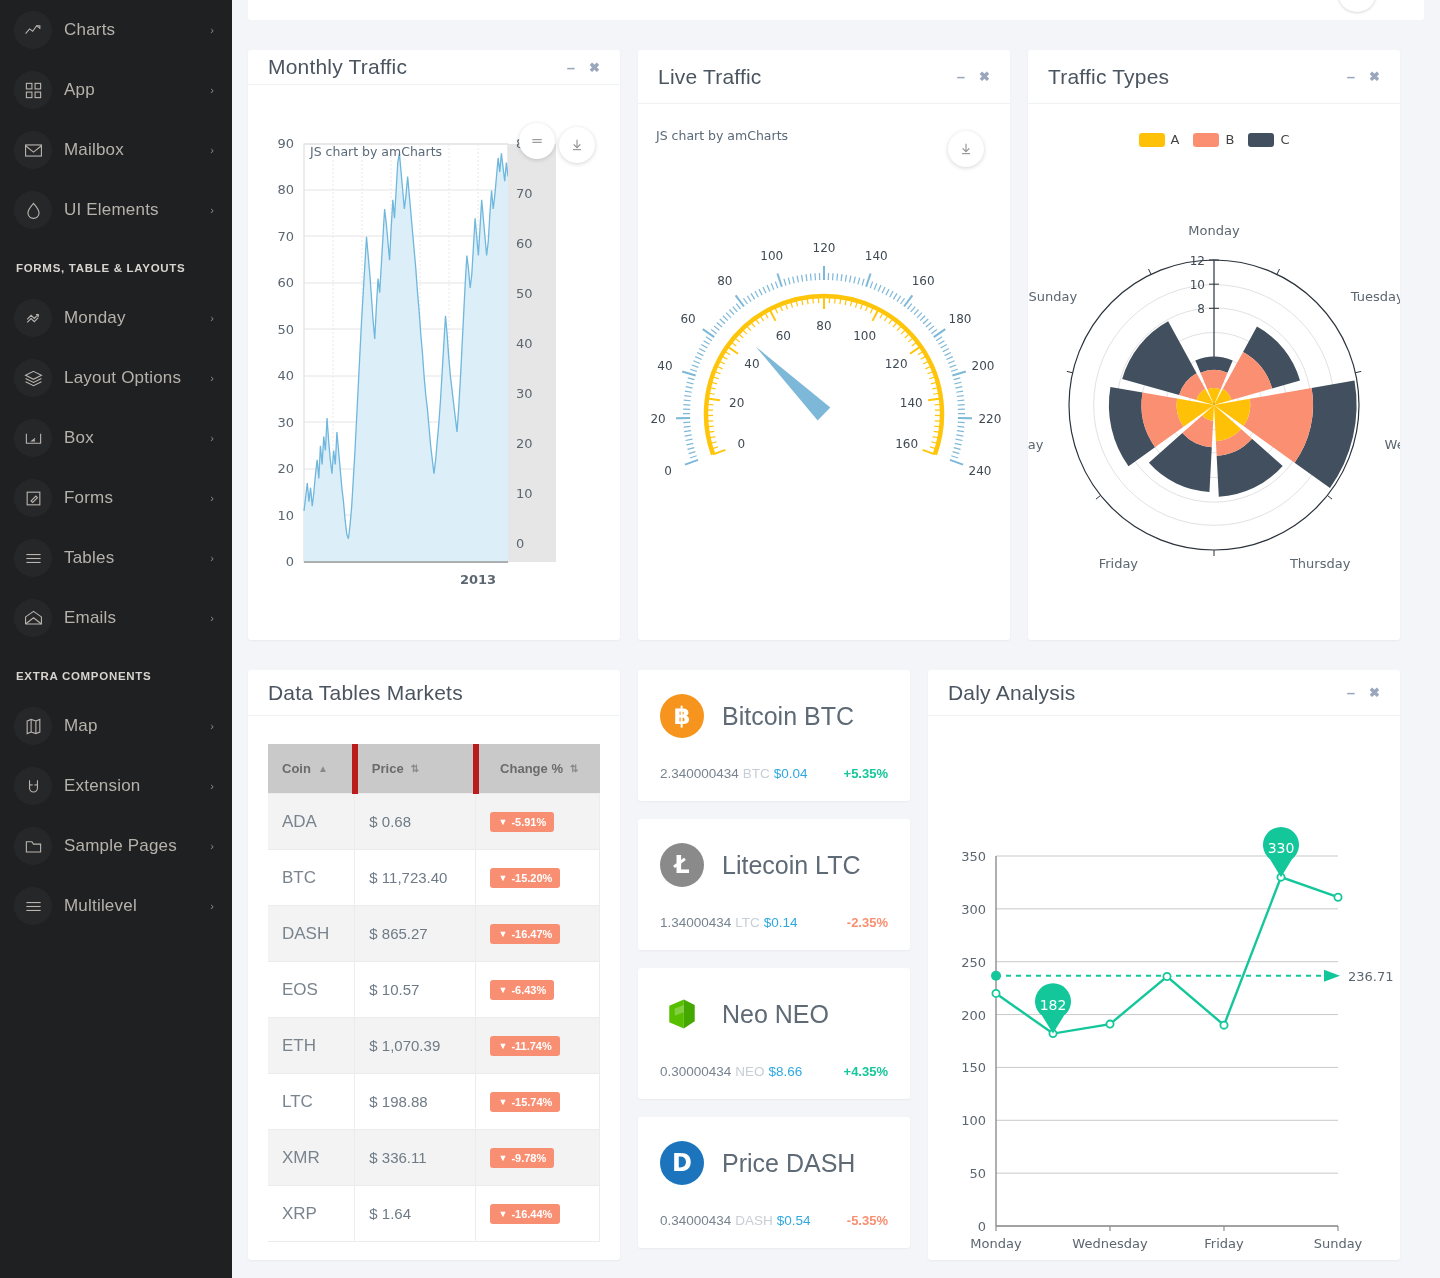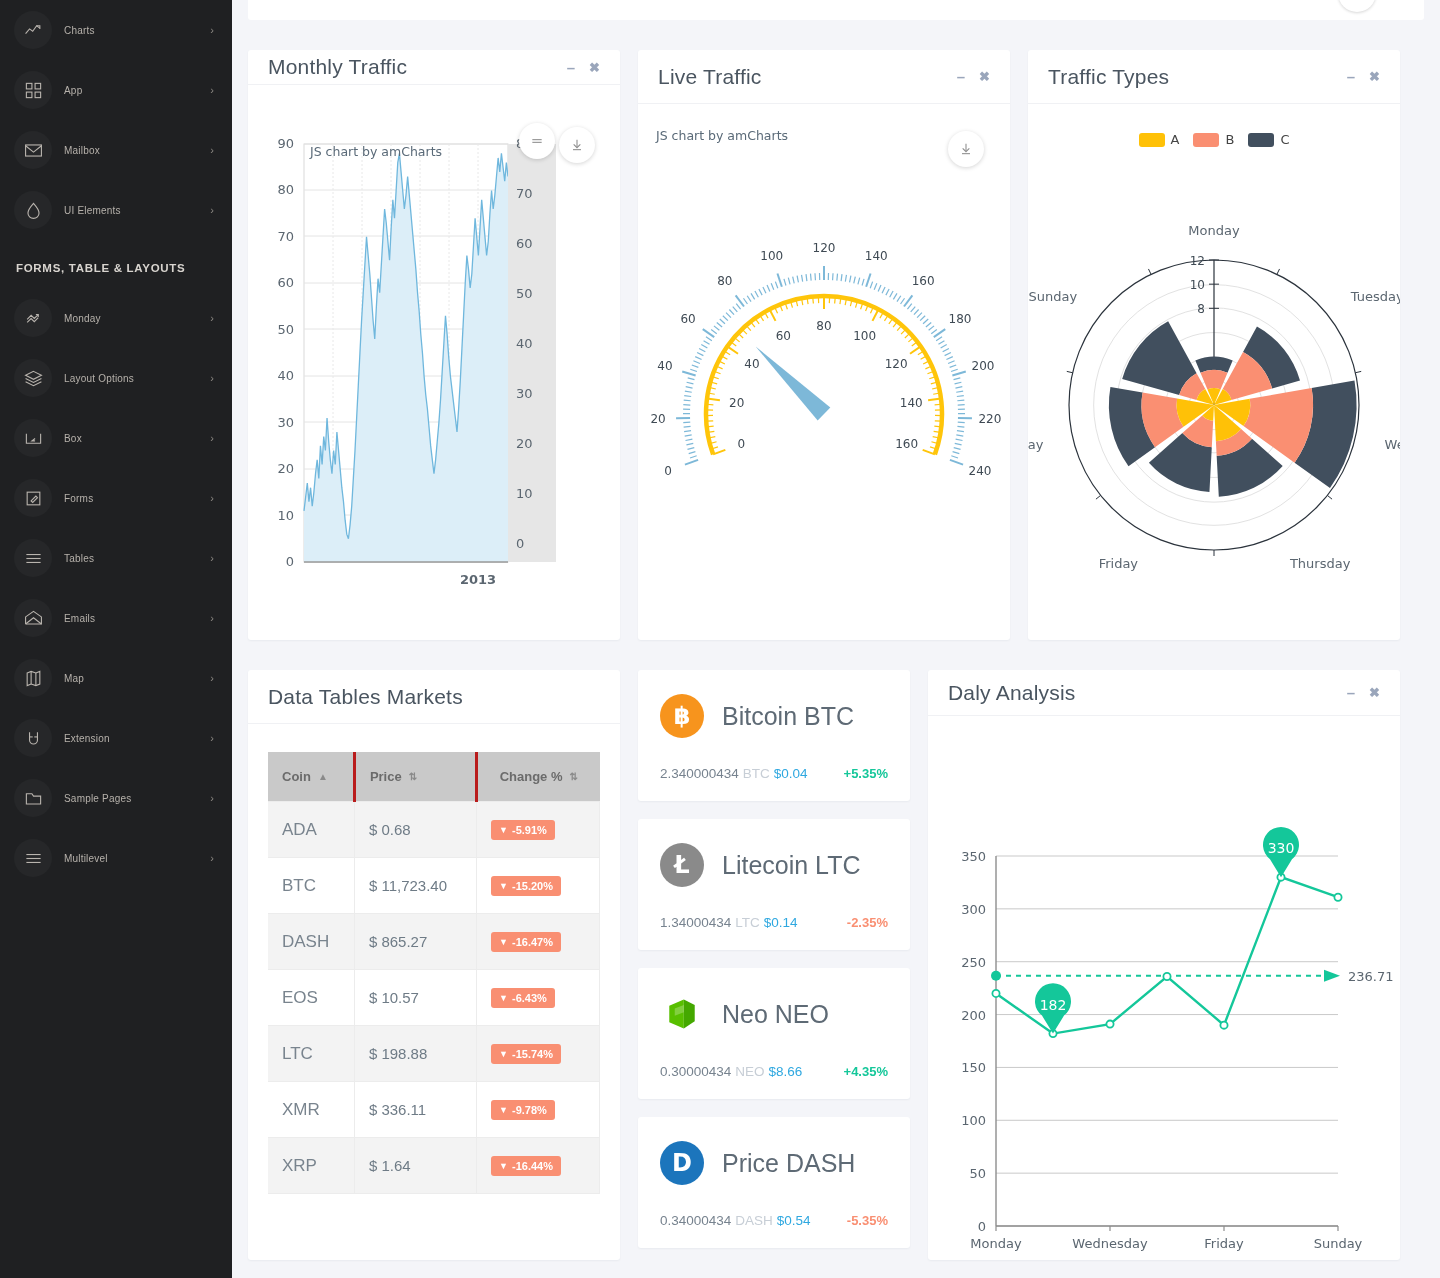--- a/index.html
+++ b/index.html
@@ -26,21 +26,21 @@
     cursor: pointer;
   }
   .nav-icon {
     width: 38px; height: 38px; flex: 0 0 38px;
     border-radius: 50%;
     background: #262729;
     display: flex; align-items: center; justify-content: center;
     margin-right: 12px;
   }
   .nav-icon svg { width: 19px; height: 19px; stroke: #b9b4ae; fill: none; stroke-width: 1.4; }
-  .nav-label { flex: 1; font-size: 10px; color: #b6b1ab; letter-spacing: .2px; }
+  .nav-label { flex: 1; font-size: 17px; color: #b6b1ab; letter-spacing: .2px; }
   .nav-caret { font-size: 11px; color: #8d8884; }
   .nav-section {
     font-size: 11.5px; font-weight: bold; letter-spacing: .7px;
     color: #d8d4cf; padding: 22px 0 14px 16px; text-transform: uppercase;
   }
 
   
   .main {
     flex: 1; position: relative;
     background: #f4f5f9;
@@ -90,21 +90,21 @@
     display: flex; align-items: center; justify-content: center;
     cursor: pointer;
   }
   .rndbtn svg { width: 16px; height: 16px; stroke: #8d8d8d; fill: none; stroke-width: 1.6; }
 
   
   .tbl { width: 100%; border-collapse: collapse; margin: 18px 20px; width: calc(100% - 40px); }
   .tbl th {
     background: #c9c9c9; color: #6b6b6b; font-size: 13px;
     text-align: left; padding: 17px 14px; font-weight: bold;
-    border-right: 3px solid #b91c1c;
+    border-right: 6px solid #b91c1c;
   }
   .tbl th:last-child { border-right: none; text-align: center; }
   .tbl td {
     padding: 17px 14px; font-size: 15px; color: #6e7b86;
     border: 1px solid #ececec; border-left: none; border-right: 1px solid #ececec;
   }
   .tbl td:last-child { border-right: 1px solid #ececec; }
   .tbl tr:nth-child(odd) td { background: #f3f3f3; }
   .tbl tr:nth-child(even) td { background: #fff; }
   .tbl td.coin { font-size: 17px; color: #79848e; }
@@ -251,20 +251,21 @@
       <span class="nav-icon">
         <svg viewBox="0 0 24 24">
             <polyline points="2,19 2,10 12,3 22,10 22,19 2,19"></polyline>
             <polyline points="2,19 12,11 22,19"></polyline>
           </svg>
       </span>
       <span class="nav-label">Emails</span>
       <span class="nav-caret">›</span>
     </div>
 
+    <div class="nav-section">EXTRA COMPONENTS</div>
 
     <div class="nav-item">
       <span class="nav-icon">
         <svg viewBox="0 0 24 24">
             <polygon points="4,5 9,3 15,5 20,3 20,19 15,21 9,19 4,21"></polygon>
             <line x1="9" y1="3" x2="9" y2="19"></line>
             <line x1="15" y1="5" x2="15" y2="21"></line>
           </svg>
       </span>
       <span class="nav-label">Map</span>
@@ -772,20 +773,28 @@
                 </tr>
                 <tr>
                   <td class="coin">EOS</td>
                   <td>$ 10.57</td>
                   <td><span class="badge">
                       <span class="cv">▼</span>
                       <span>-6.43%</span>
                     </span></td>
                 </tr>
                 <tr>
+                  <td class="coin">ETH</td>
+                  <td>$ 1,070.39</td>
+                  <td><span class="badge">
+                      <span class="cv">▼</span>
+                      <span>-11.74%</span>
+                    </span></td>
+                </tr>
+                <tr>
                   <td class="coin">LTC</td>
                   <td>$ 198.88</td>
                   <td><span class="badge">
                       <span class="cv">▼</span>
                       <span>-15.74%</span>
                     </span></td>
                 </tr>
                 <tr>
                   <td class="coin">XMR</td>
                   <td>$ 336.11</td>

